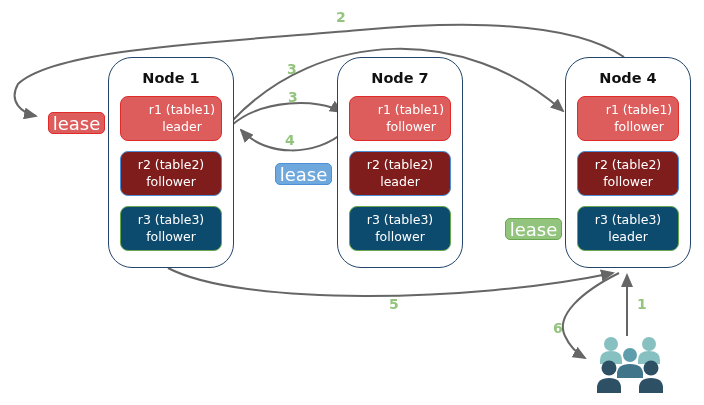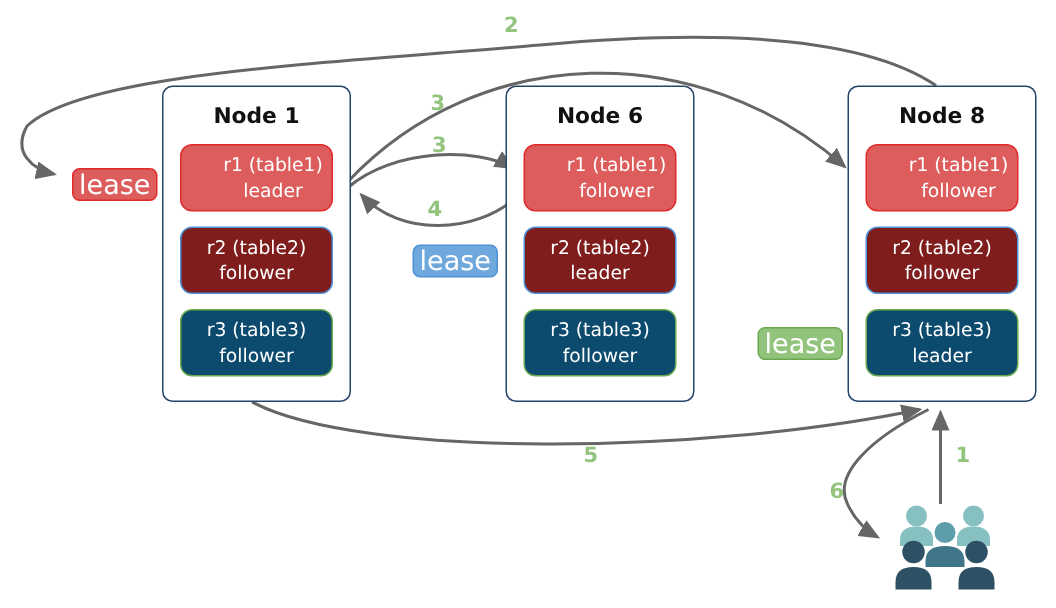--- a/index.html
+++ b/index.html
@@ -16,21 +16,21 @@
     left: 0; top: 0;
     width: 704px; height: 405px;
     pointer-events: none;
   }
   .node {
     position: absolute;
     width: 126px;
     height: 211px;
     background: #ffffff;
     border: 1.5px solid #23456b;
-    border-radius: 7px;
+    border-radius: 24px;
     box-sizing: border-box;
   }
   .node-title {
     text-align: center;
     font-weight: bold;
     font-size: 14.5px;
     color: #111111;
     margin-top: 12px;
   }
   .replica {
@@ -114,37 +114,37 @@
       <span>r2 (table2)</span>
       <span>follower</span>
     </div>
     <div class="replica green">
       <span>r3 (table3)</span>
       <span>follower</span>
     </div>
   </div>
 
   <div class="node" style="left:337px; top:57px;">
-    <div class="node-title">Node 6</div>
+    <div class="node-title">Node 7</div>
     <div class="replica red">
       <span>r1 (table1)</span>
       <span>follower</span>
     </div>
     <div class="replica blue">
       <span>r2 (table2)</span>
       <span>leader</span>
     </div>
     <div class="replica green">
       <span>r3 (table3)</span>
       <span>follower</span>
     </div>
   </div>
 
   <div class="node" style="left:565px; top:57px;">
-    <div class="node-title">Node 8</div>
+    <div class="node-title">Node 4</div>
     <div class="replica red">
       <span>r1 (table1)</span>
       <span>follower</span>
     </div>
     <div class="replica blue">
       <span>r2 (table2)</span>
       <span>follower</span>
     </div>
     <div class="replica green">
       <span>r3 (table3)</span>

